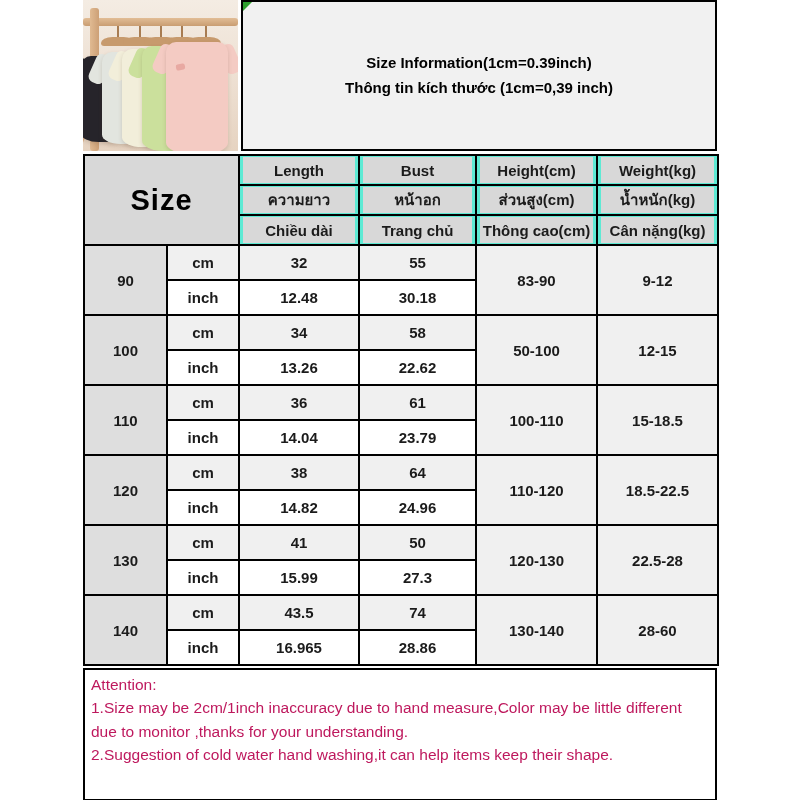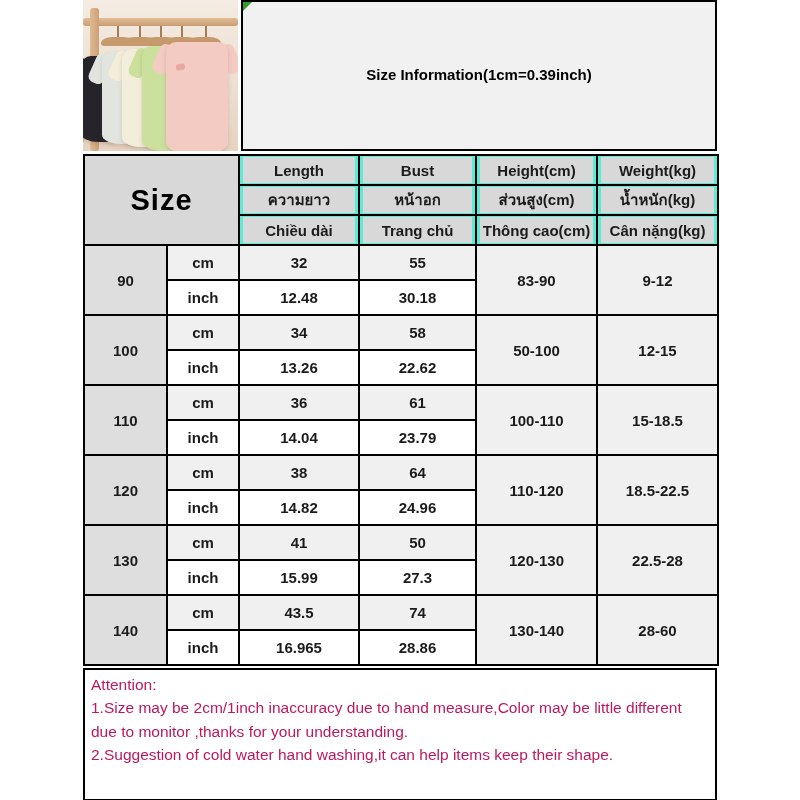--- a/index.html
+++ b/index.html
@@ -97,20 +97,21 @@
           <div class="sl" style="background: rgb(244, 203, 195);"></div>
             <div class="sr" style="background: rgb(244, 203, 195);"></div>
           <div class="bd" style="background: rgb(244, 203, 195);"></div>
           <div class="bow" style="left:16px; top:22px;"></div>
         </div>
       </div>
 
       <div class="title-box">
         <div class="corner-tri"></div>
         <div class="t-line">Size Information(1cm=0.39inch)</div>
+        <div class="t-line">Thông tin kích thước (1cm=0,39 inch)</div>
       </div>
     </div>
 
     <table>
       <colgroup>
           <col class="c1">
           <col class="c2">
           <col class="c3">
           <col class="c4">
           <col class="c5">

